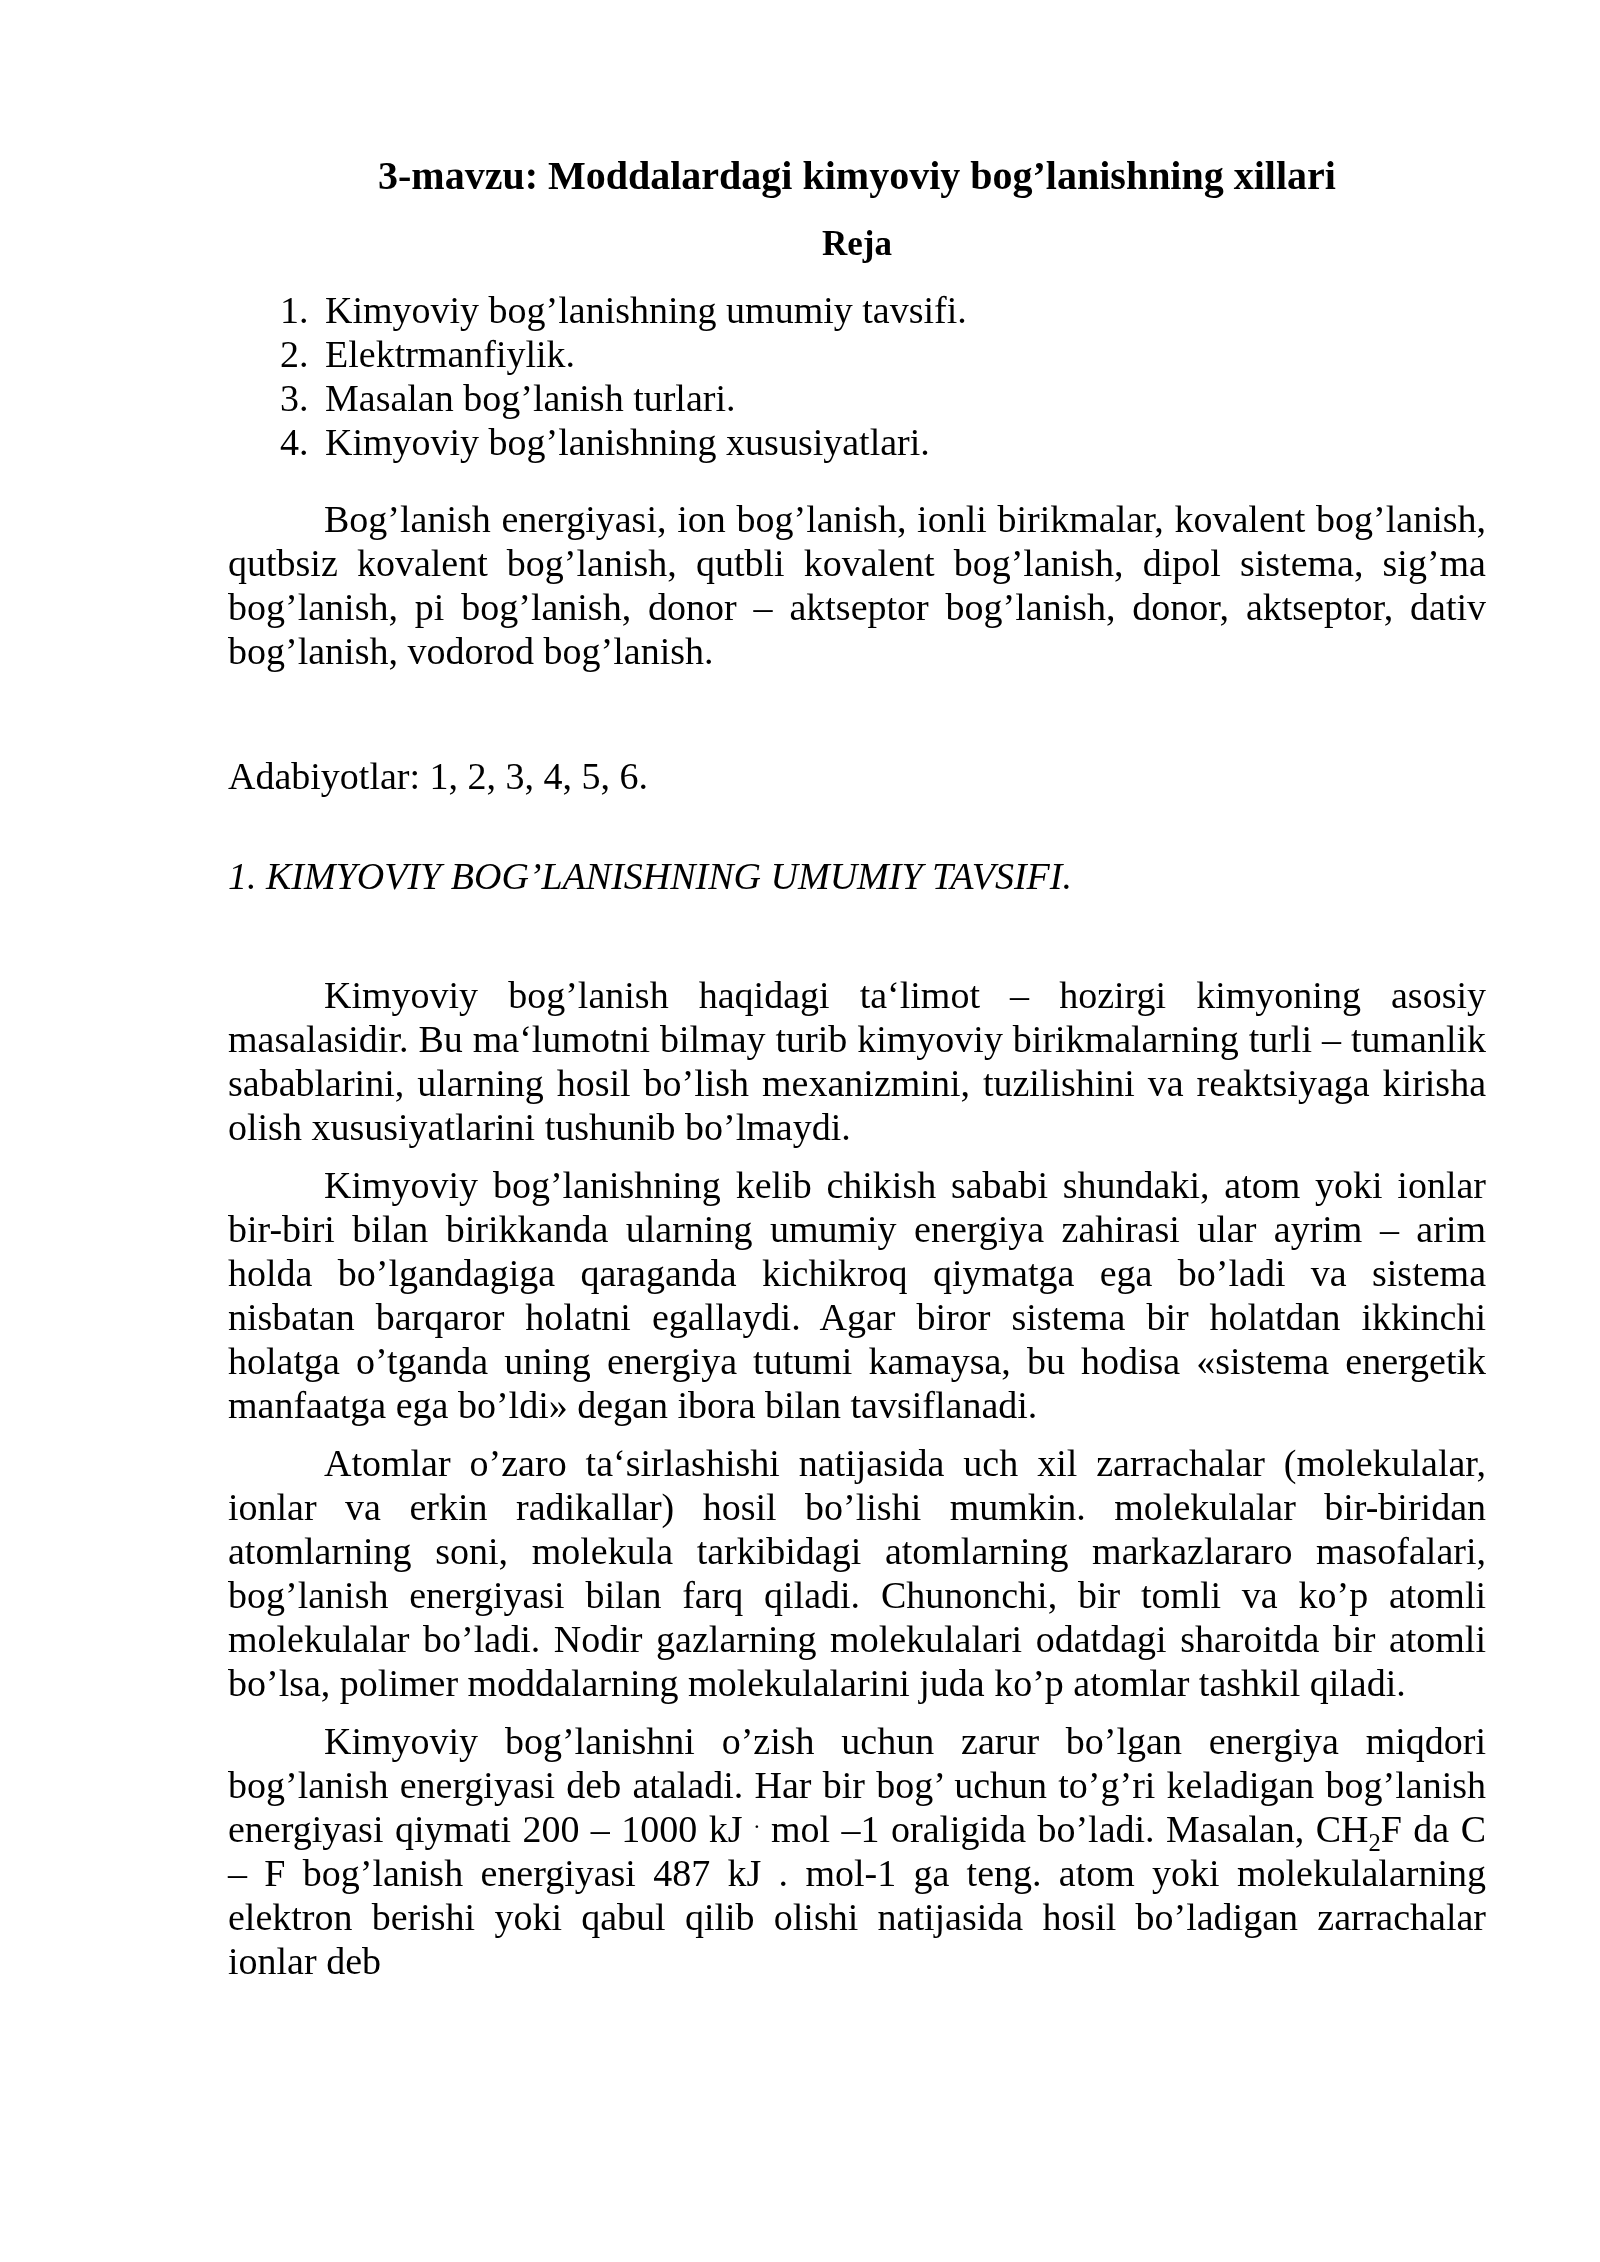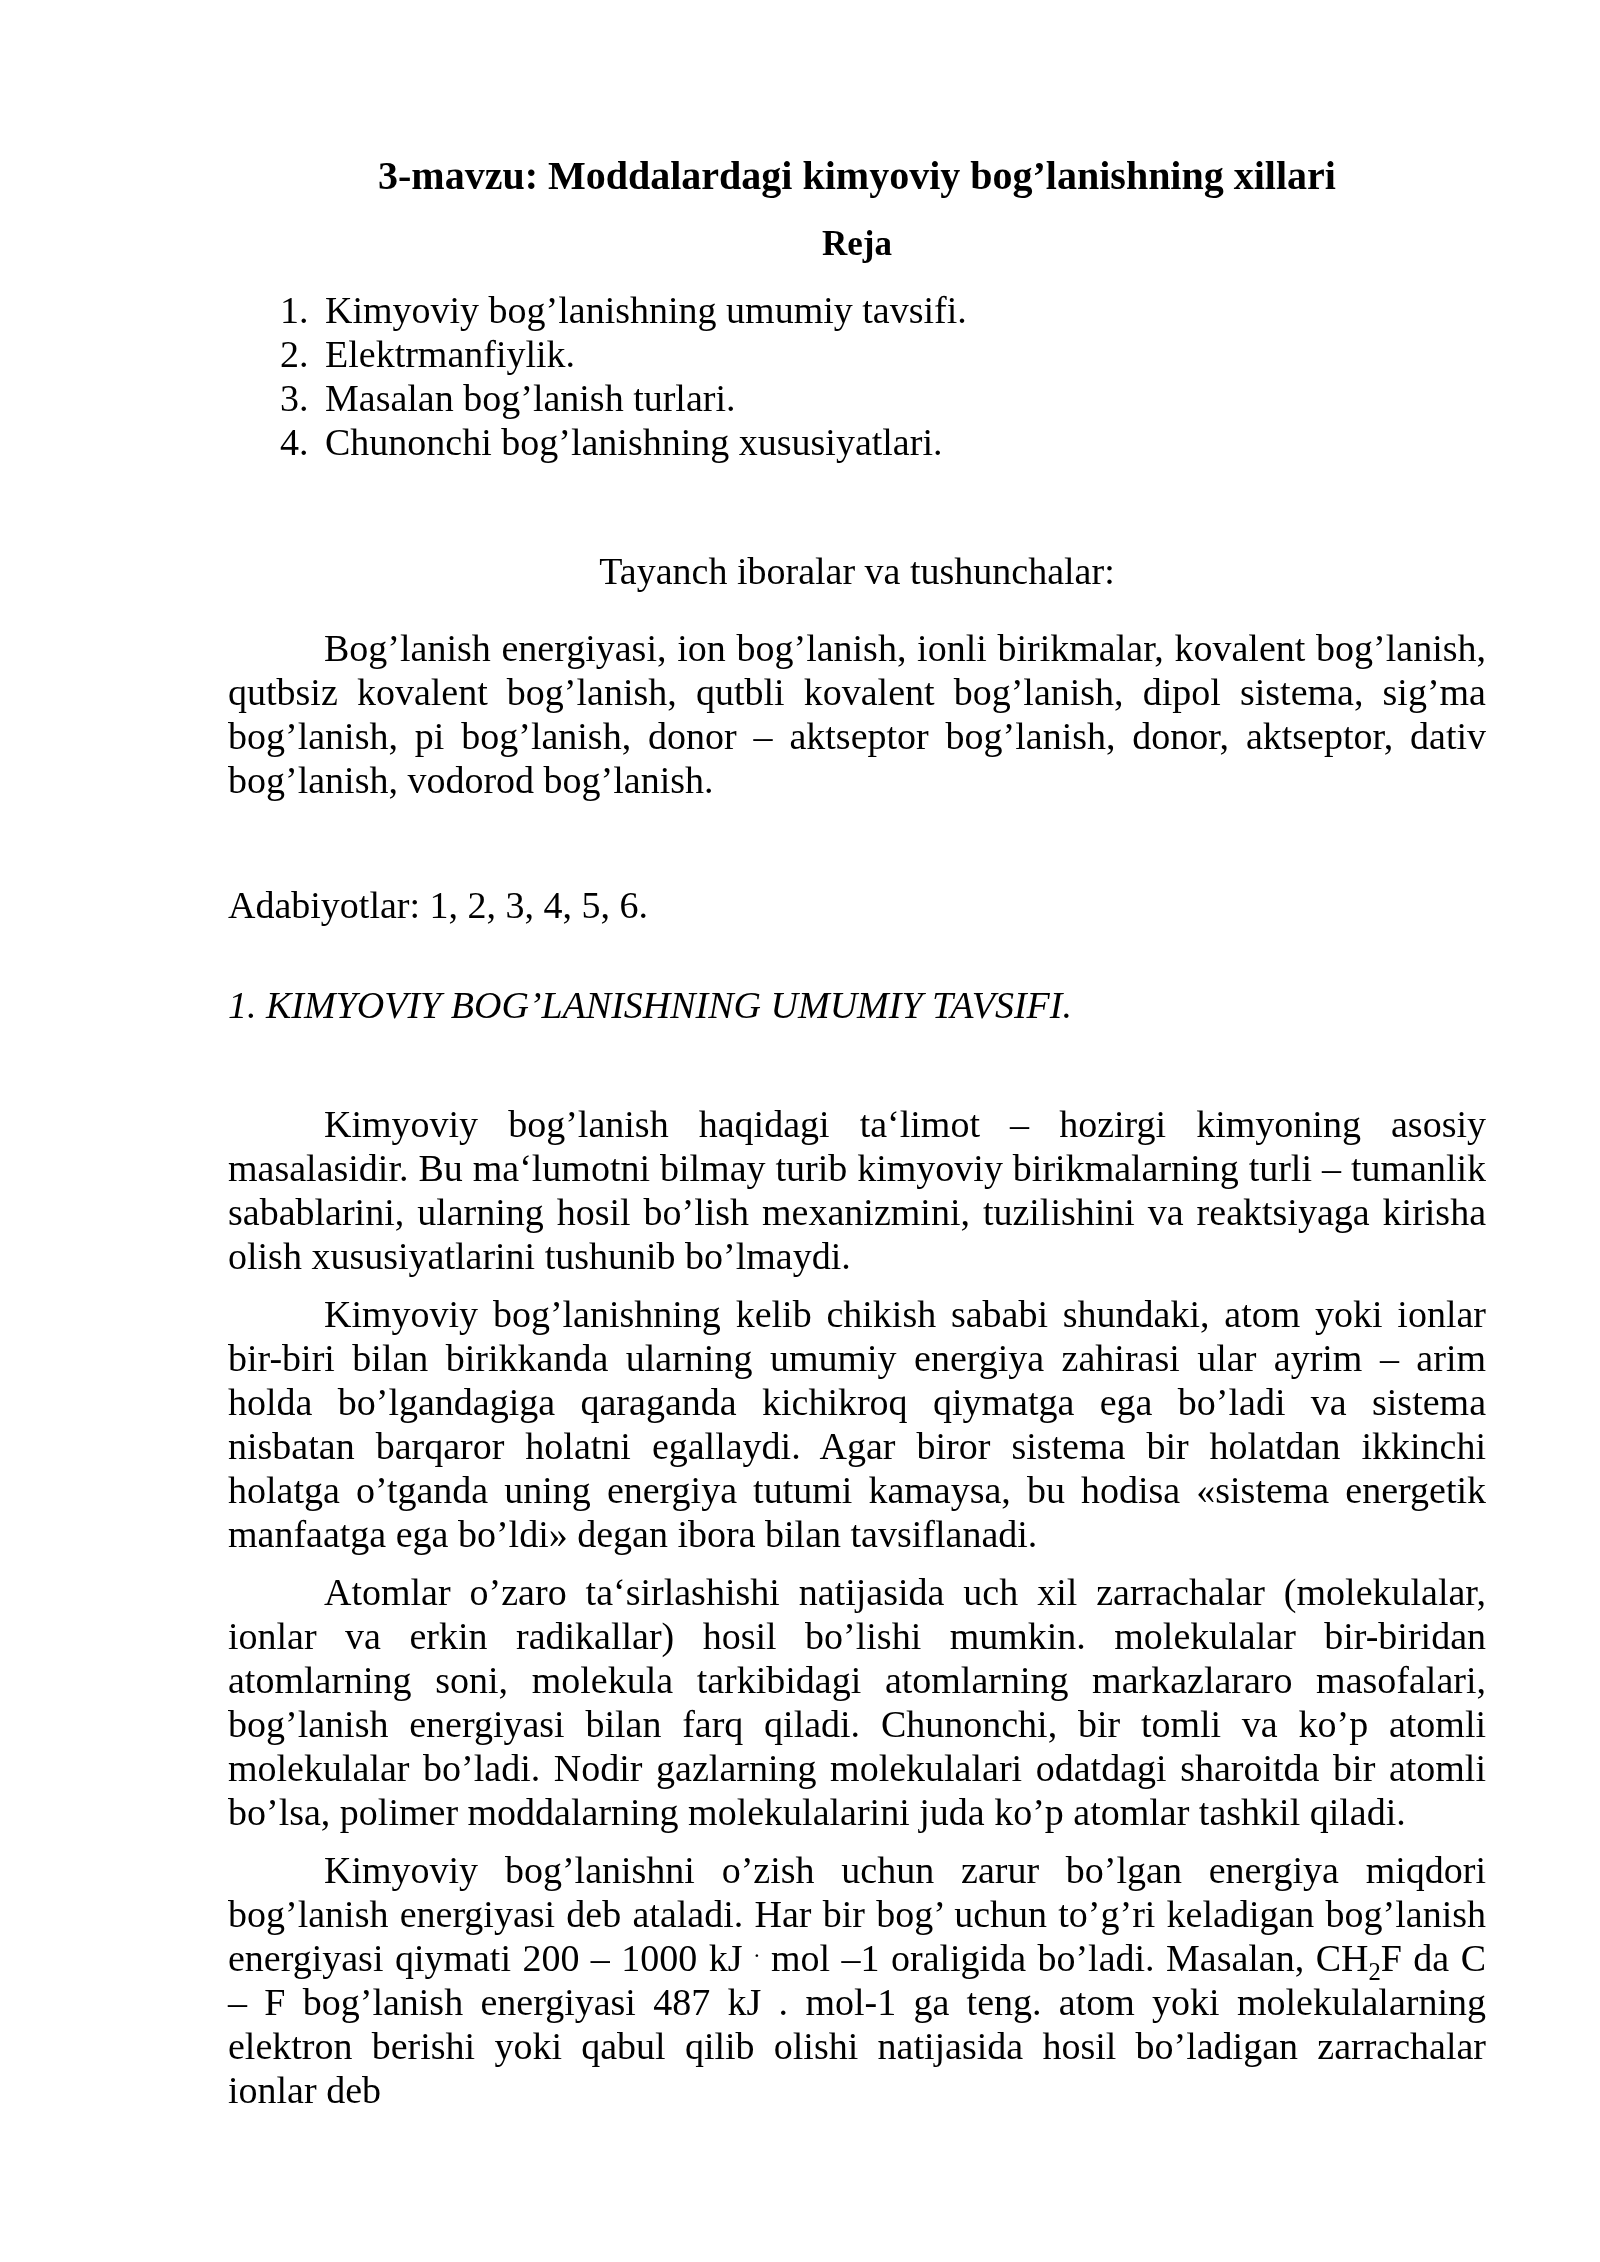--- a/index.html
+++ b/index.html
@@ -103,25 +103,24 @@
       <div class="plan-item">
         <span class="plan-num">2.</span>
         <span>Elektrmanfiylik.</span>
       </div>
       <div class="plan-item">
         <span class="plan-num">3.</span>
         <span>Masalan bog’lanish turlari.</span>
       </div>
       <div class="plan-item">
         <span class="plan-num">4.</span>
-        <span>Chunonchi bog’lanishning xususiyatlari.</span>
+        <span>Kimyoviy bog’lanishning xususiyatlari.</span>
       </div>
     </div>
 
-    <div class="keywords-heading">Tayanch iboralar va tushunchalar:</div>
 
     <p class="body-par keywords-par">Bog’lanish energiyasi, ion bog’lanish, ionli birikmalar, kovalent bog’lanish, qutbsiz kovalent bog’lanish, qutbli kovalent bog’lanish, dipol sistema, sig’ma bog’lanish, pi bog’lanish, donor – aktseptor bog’lanish, donor, aktseptor, dativ bog’lanish, vodorod bog’lanish.</p>
 
     <div class="literature-line">Adabiyotlar: 1, 2, 3, 4, 5, 6.</div>
 
     <div class="section-heading">1. KIMYOVIY BOG’LANISHNING UMUMIY TAVSIFI.</div>
 
     <p class="body-par par-first">Kimyoviy bog’lanish haqidagi ta‘limot – hozirgi kimyoning  asosiy masalasidir. Bu ma‘lumotni bilmay turib kimyoviy birikmalarning turli – tumanlik sabablarini, ularning hosil bo’lish mexanizmini, tuzilishini va reaktsiyaga  kirisha olish xususiyatlarini tushunib bo’lmaydi.</p>
 
     <p class="body-par par-next">Kimyoviy  bog’lanishning kelib chikish sababi shundaki, atom  yoki ionlar bir-biri bilan birikkanda ularning umumiy energiya zahirasi ular ayrim – arim holda bo’lgandagiga qaraganda kichikroq qiymatga ega bo’ladi va sistema nisbatan barqaror holatni egallaydi. Agar biror sistema bir holatdan ikkinchi holatga o’tganda uning energiya tutumi kamaysa, bu hodisa «sistema energetik manfaatga ega bo’ldi» degan ibora bilan  tavsiflanadi.</p>

